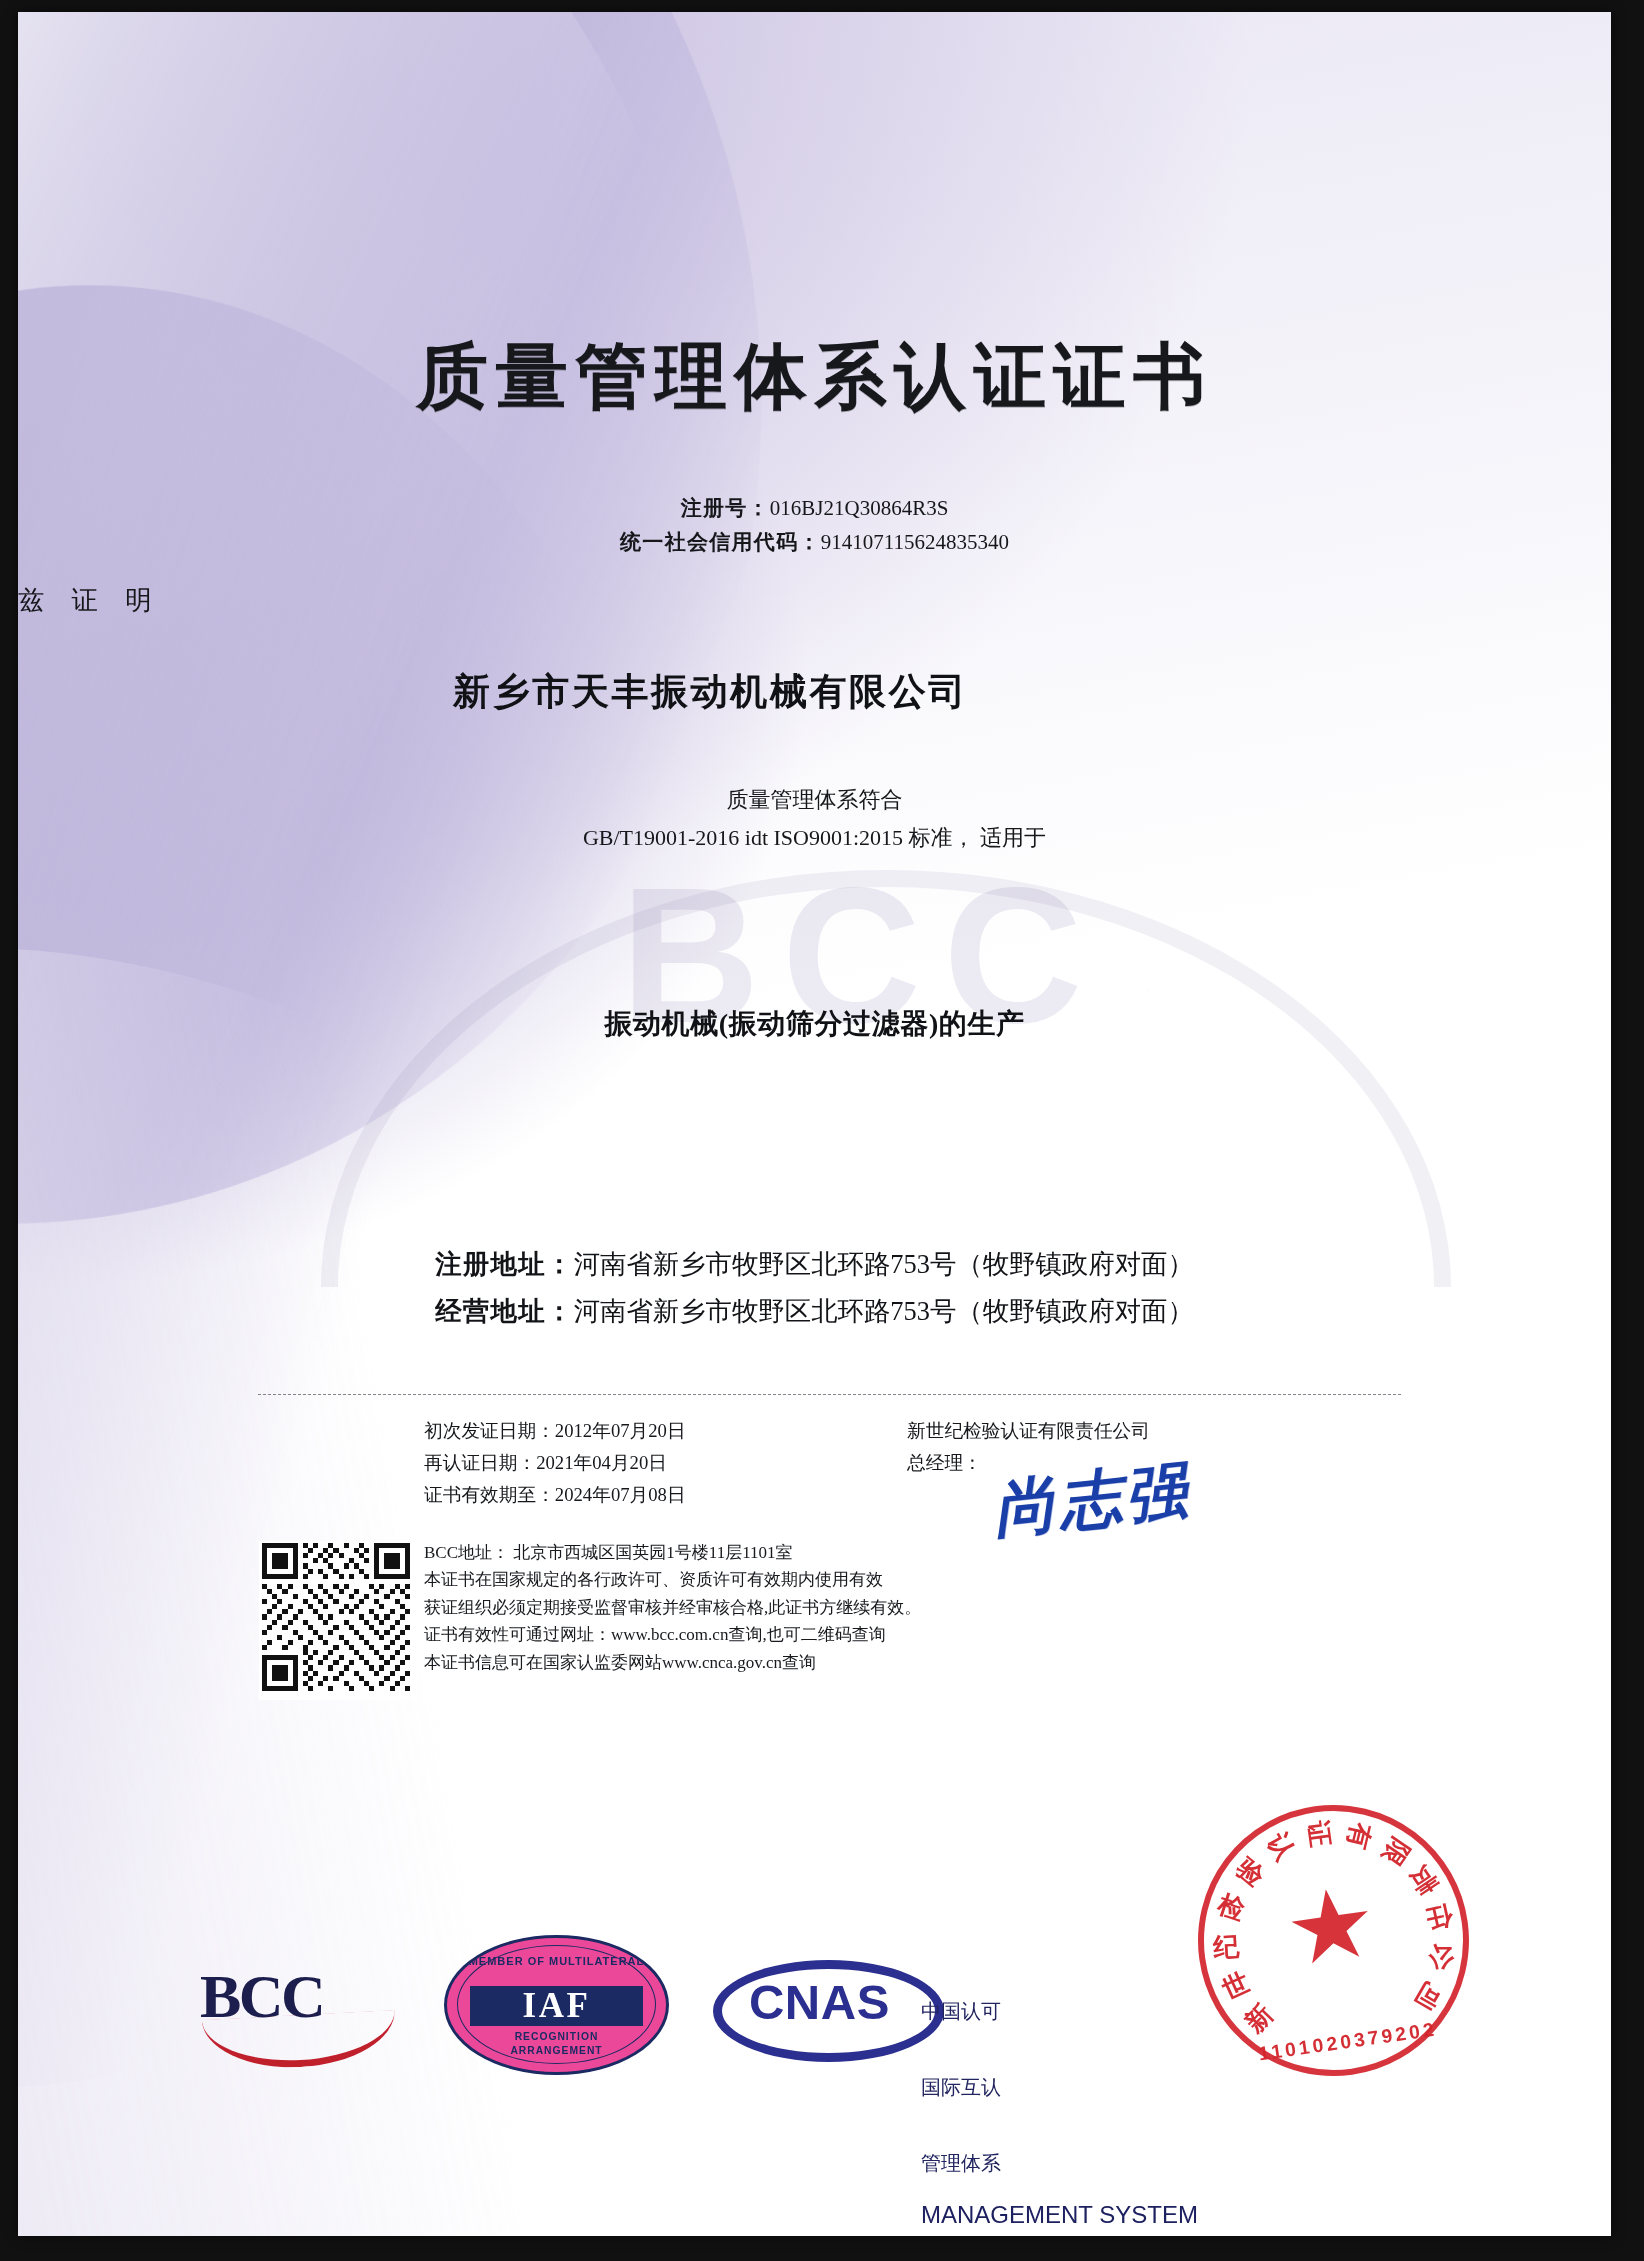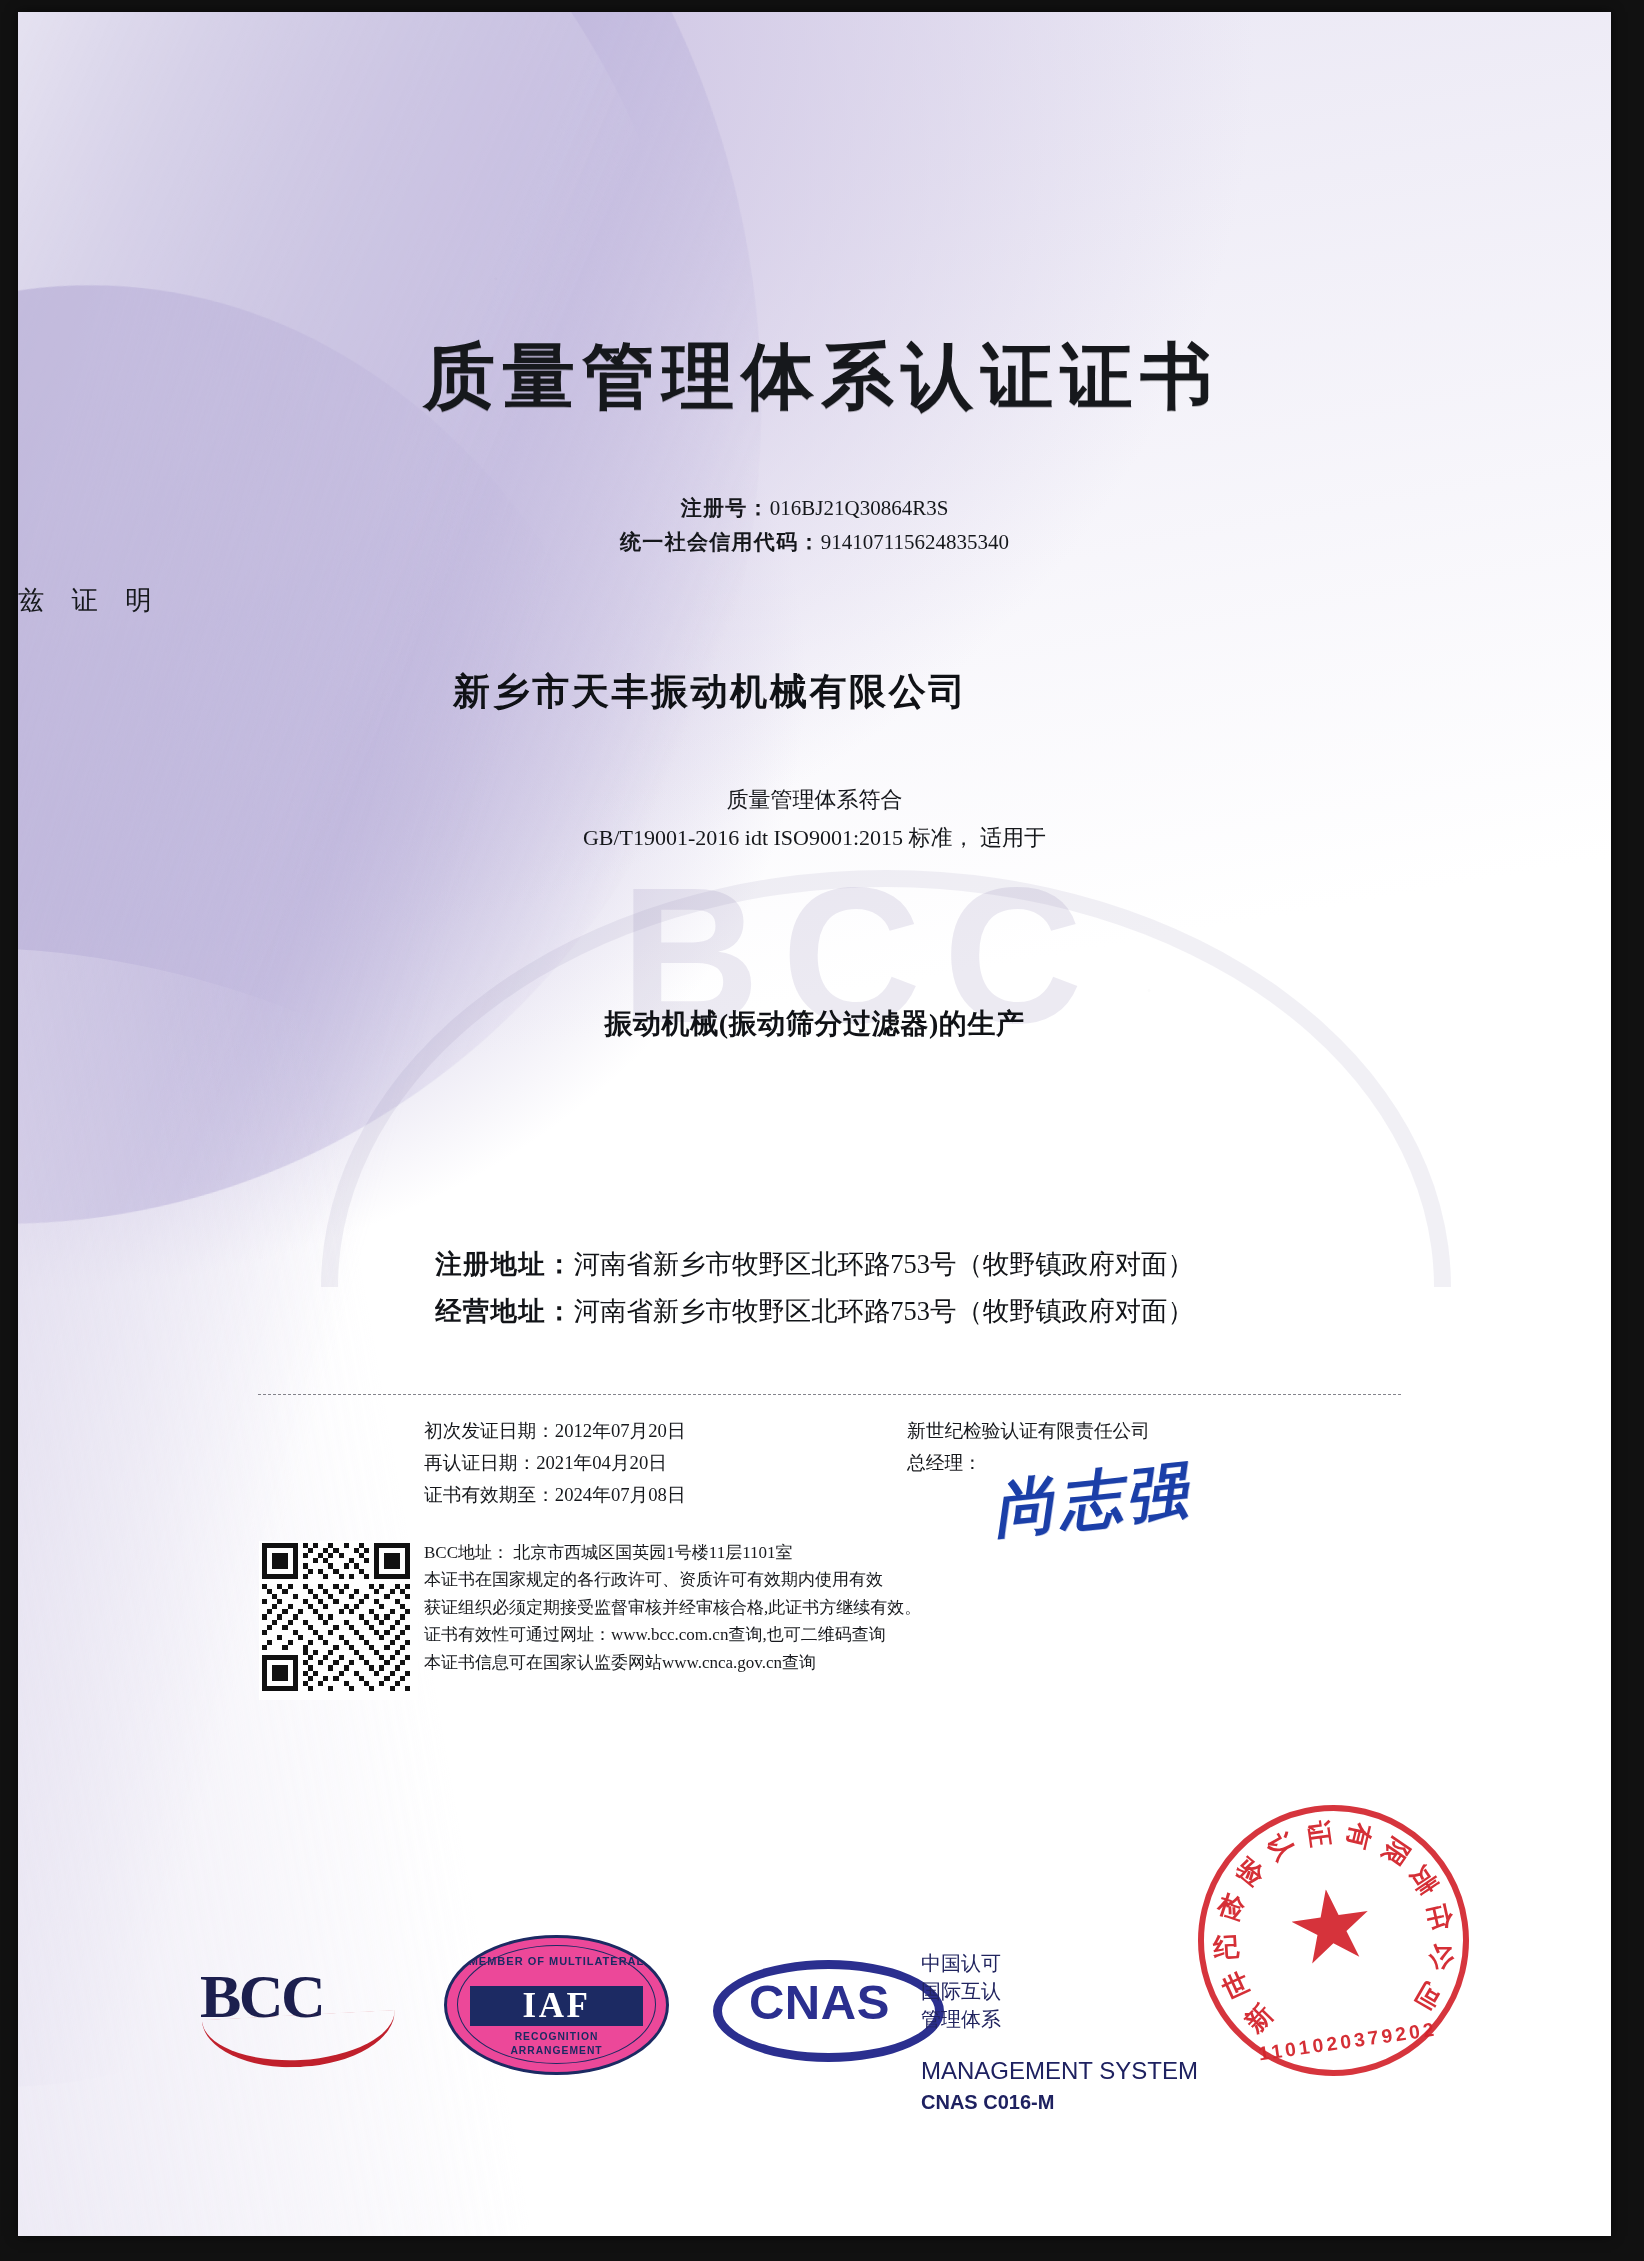--- a/index.html
+++ b/index.html
@@ -104,21 +104,20 @@
     position: absolute;
     left: 0; top: 317px;
     width: 1593px;
     text-align: center;
     font-family: "Liberation Serif", serif;
     font-weight: 700;
     font-size: 72px;
     letter-spacing: 7.7px;
     color: #16181c;
     text-shadow: 0 0.6px 0 rgba(0,0,0,.25);
-    margin-left: 7px;
   }
 
   .reg-lines {
     position: absolute;
     left: 0; top: 479px;
     width: 1593px;
     text-align: center;
     font-size: 21px;
     color: #15171b;
     line-height: 1.62;
@@ -307,21 +306,21 @@
     font-family: "Liberation Sans", sans-serif;
     font-weight: 700; font-size: 49px; color: #2b2f8f; letter-spacing: 0.6px;
   }
 
   .cnas-words {
     position: absolute; left: 903px; top: 28px;
     font-family: "Liberation Sans", sans-serif;
     color: #1e2160;
     line-height: 1.42;
   }
-  .cnas-words .cn { font-size: 20px; font-weight: 400; color: #21245f; }
+  .cnas-words .cn { font-size: 20px; font-weight: 400; color: #21245f; margin-top: 48px; }
   .cnas-words .en { font-size: 24px; font-weight: 400; margin-top: 20px; }
   .cnas-words .code { font-size: 20px; font-weight: 700; }
 
   
   .seal {
     position: absolute;
     left: 1180px; top: 1793px;
     width: 271px; height: 271px;
     transform: rotate(-8deg);
   }

